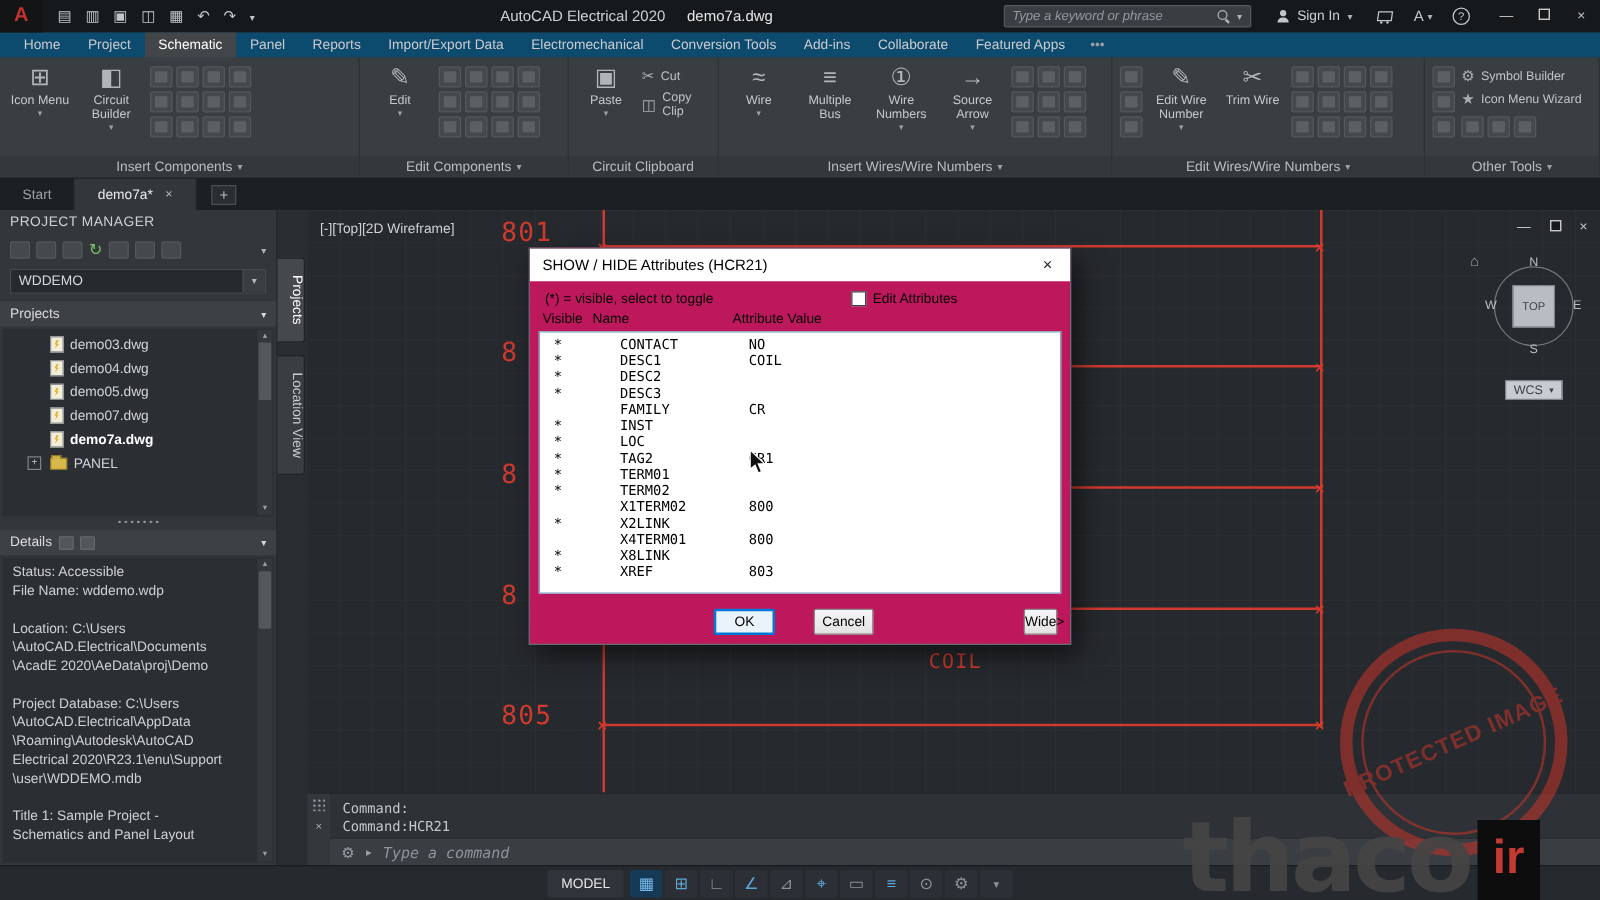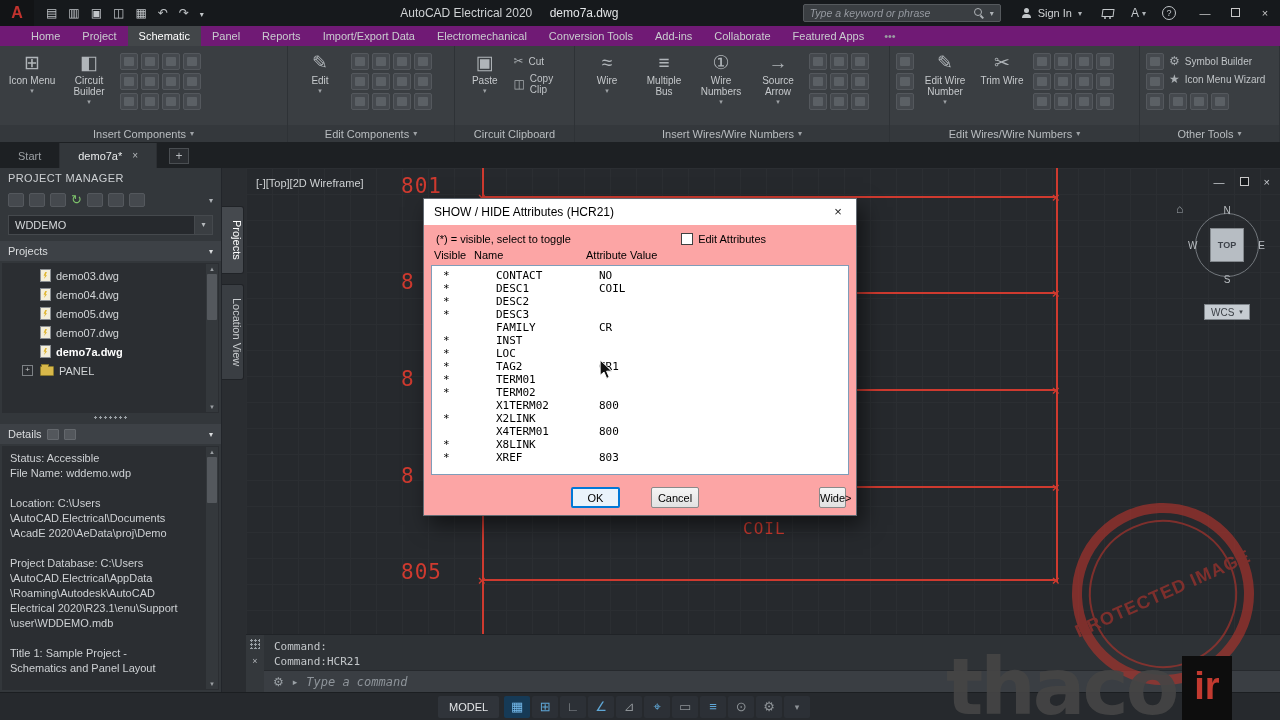--- a/index.html
+++ b/index.html
@@ -36,21 +36,21 @@
   .astore{color:#c2c6c9;display:flex;align-items:center;gap:3px;padding:0 8px;font-size:12px}
   .help{width:14px;height:14px;border:1px solid #c2c6c9;border-radius:50%;text-align:center;line-height:12px;
         font-size:9px;color:#c2c6c9;margin:0 8px}
   .winctl{display:flex;height:26px;margin-left:6px}
   .winctl span{width:30px;text-align:center;line-height:26px;color:#c8c8c8;font-size:11px}
   .restore-glyph{position:relative;display:inline-block;width:9px;height:9px}
   .restore-glyph::before{content:"";position:absolute;left:0;bottom:0;width:7px;height:7px;border:1px solid #c8c8c8;background:#16191c}
   .restore-glyph::after{content:"";position:absolute;right:0;top:0;width:7px;height:7px;border:1px solid #c8c8c8}
 
   
-  .menubar{height:20px;background:#701a75;display:flex;align-items:center;padding-left:20px;color:#c9cccf}
+  .menubar{height:20px;background:#0c4a6e;display:flex;align-items:center;padding-left:8px;color:#c9cccf}
   .mtab{padding:0 11px;line-height:20px;white-space:nowrap}
   .mtab.active{background:#424649;color:#fff}
   .mtab.more{color:#9a9ea2;padding:0 9px}
 
   
   .ribbon{height:96px;background:#3a3e42;display:flex}
   .rgroup{position:relative;border-right:1px solid #2e3236;display:flex;flex-direction:column;overflow:hidden}
   .g0{width:288px}.g1{width:167px}.g2{width:120px}.g3{width:315px}.g4{width:250px}.g5{width:140px}
   .rbody{flex:1;display:flex;align-items:flex-start;gap:5px;padding:4px 6px}
   .rlabel{height:17px;background:#34383c;color:#b9bdc0;display:flex;align-items:center;justify-content:center;gap:4px}
@@ -146,21 +146,21 @@
         font-size:16px;letter-spacing:1px}
   .vcube{position:absolute;left:944px;top:40px;width:74px;height:74px}
   .vc-home{position:absolute;left:-14px;top:-6px;color:#9aa0a5;font-size:12px}
   .vc-ring{position:absolute;inset:5px;border:1.5px solid #73787d;border-radius:50%}
   .vc-l{position:absolute;color:#b9bdc1;font-size:10px}
   .vc-n{left:50%;top:-3px;transform:translateX(-50%)}
   .vc-s{left:50%;bottom:-3px;transform:translateX(-50%)}
   .vc-w{left:-2px;top:50%;transform:translateY(-50%)}
   .vc-e{right:-1px;top:50%;transform:translateY(-50%)}
   .vc-face{position:absolute;left:20px;top:20px;width:34px;height:34px;background:#b7bdc3;border:1px solid #83888d;
-        color:#3e434a;display:flex;align-items:center;justify-content:center;font-size:9px;font-weight:bold}
+        color:#3e434a;display:flex;align-items:center;justify-content:center;font-size:9px;font-weight:normal}
   .wcs{position:absolute;left:958px;top:136px;height:16px;background:#c6ccd2;border:1px solid #7e848a;color:#3c4147;
        font-size:10px;display:flex;align-items:center;gap:5px;padding:0 6px}
   .wcs .caret{font-size:7px}
 
   
   .cmd{height:58px;background:#2e3236;display:flex;border-top:1px solid #202327}
   .cmd-gutter{width:18px;background:#34383c;display:flex;flex-direction:column;align-items:center;padding-top:4px;gap:7px;color:#aeb2b6}
   .cgrip{width:10px;height:10px;background:radial-gradient(circle 1px at 1.5px 1.5px,#9aa0a5 1px,transparent 1.2px);background-size:4px 4px}
   .cmd-x{font-size:9px}
   .cmd-body{flex:1;display:flex;flex-direction:column;min-width:0}
@@ -179,21 +179,21 @@
   .sb-icon{width:26px;height:22px;margin:0 1px;display:flex;align-items:center;justify-content:center;font-size:13px;
            color:var(--status-blue,#5fa7d6);background:#2c3036;border-radius:2px}
   .sb-icon.on{background:#163a56;color:#74b9ea}
   .sb-icon.dim{color:#8d9296}
   .ic-grid::before{content:"▦"} .ic-snap::before{content:"⊞"} .ic-ortho::before{content:"∟"}
   .ic-polar::before{content:"∠"} .ic-iso::before{content:"⊿"} .ic-osnap::before{content:"⌖"}
   .ic-lwt::before{content:"≡"} .ic-dyn::before{content:"▭"} .ic-trans::before{content:"⊙"}
   .ic-gear::before{content:"⚙"} .ic-caret::before{content:"▾";font-size:9px}
 
   
-  .dialog{position:absolute;left:423px;top:198px;width:434px;height:318px;z-index:100;background:#fca5a5;
+  .dialog{position:absolute;left:423px;top:198px;width:434px;height:318px;z-index:100;background:#be185d;
           border:1px solid #646b73;box-shadow:6px 9px 20px rgba(0,0,0,.55);color:#111}
   .dlg-title{height:26px;background:#fff;display:flex;align-items:center;padding-left:10px;font-size:12px;color:#000}
   .dlg-close{margin-left:auto;width:36px;text-align:center;font-size:13px;color:#222;line-height:26px}
   .dlg-toprow{display:flex;align-items:center;padding:8px 12px 4px;color:#000}
   .dlg-check{display:flex;align-items:center;gap:5px;margin-left:auto;margin-right:78px;color:#000}
   .cb{width:12px;height:12px;background:#fff;border:1px solid #404040;flex:none}
   .dlg-cols{position:relative;height:16px;margin:0 7px;color:#000}
   .c-vis{position:absolute;left:3px}.c-name{position:absolute;left:43px}.c-val{position:absolute;left:155px}
   .dlg-list{margin:0 7px;height:210px;background:#fff;border:1px solid #7f9db9;padding-top:3px;
             font-family:"DejaVu Sans Mono",monospace;font-size:11px;overflow:hidden;color:#000}

